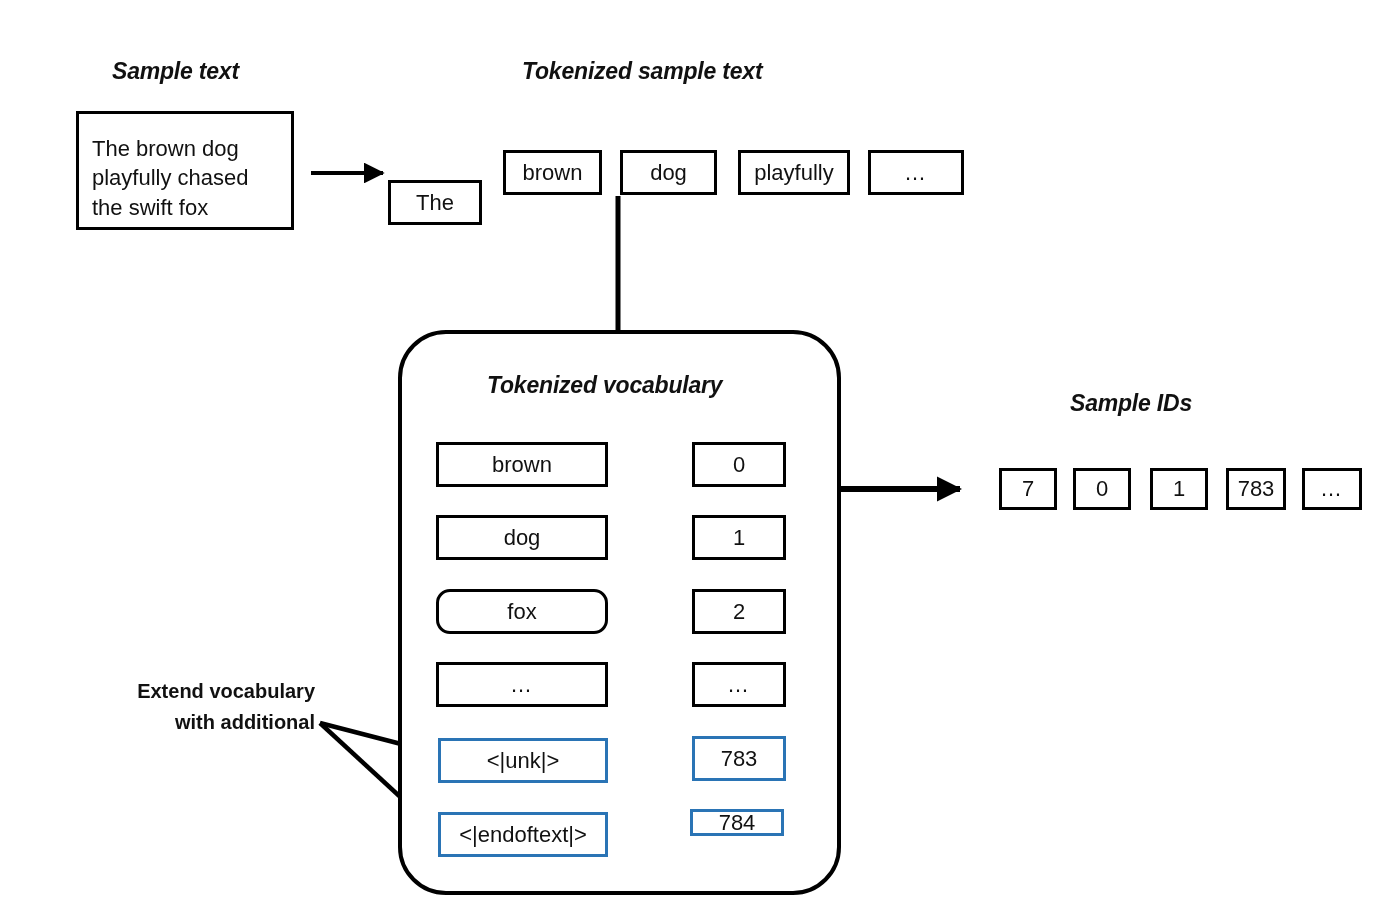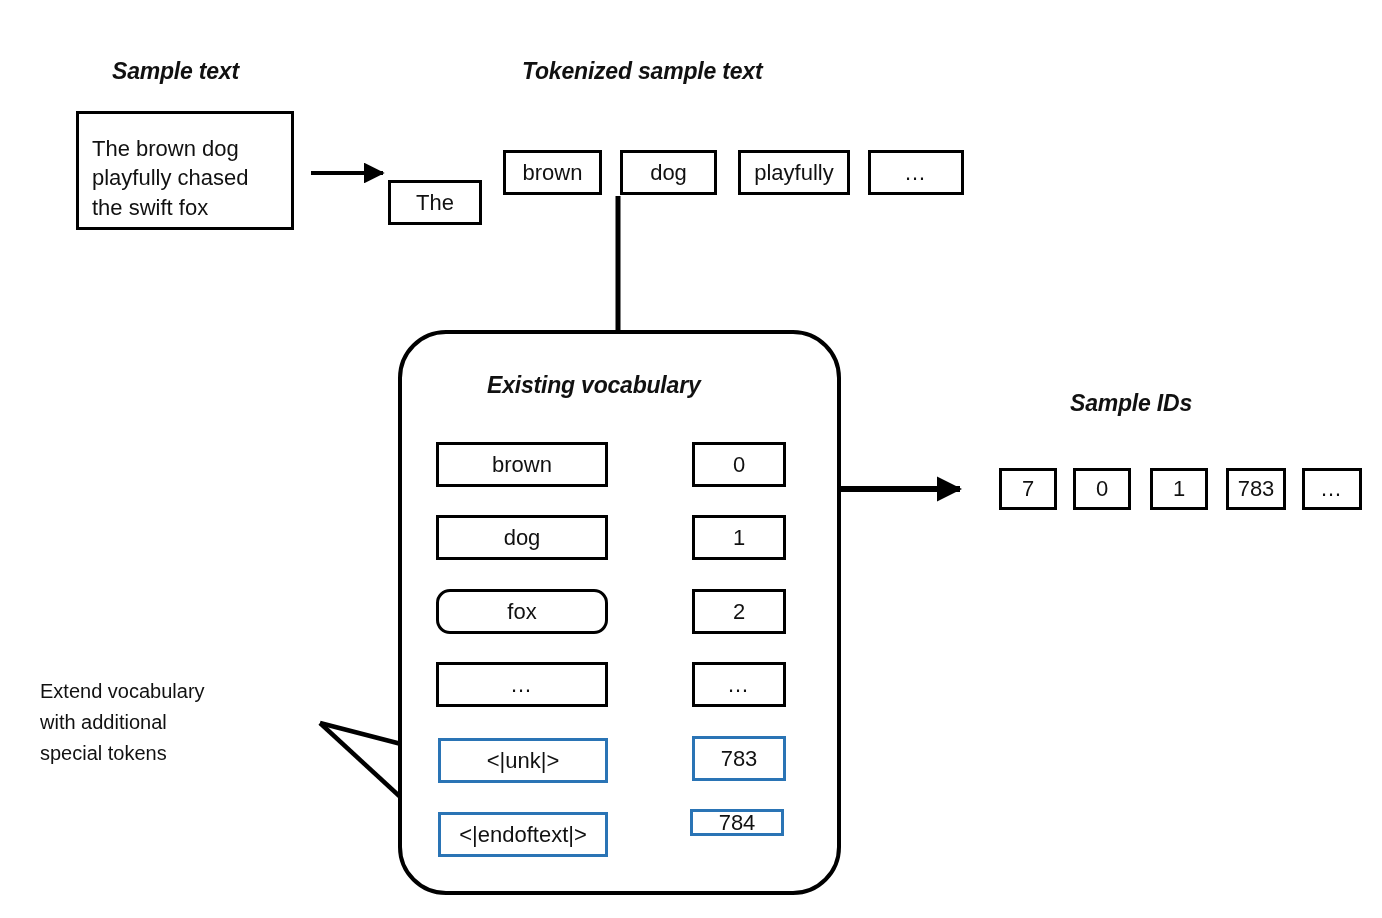--- a/index.html
+++ b/index.html
@@ -21,22 +21,22 @@
   .sample-box{position:absolute;box-sizing:border-box;background:#fff;
               border:3px solid #000;padding:20px 12px 10px 13px;
               font-size:22px;line-height:1.33;color:#111;}
 
   
   .vocab-panel{position:absolute;box-sizing:border-box;background:#fff;
                border:4px solid #000;border-radius:48px;}
   svg.overlay{position:absolute;left:0;top:0;width:1382px;height:918px;
               pointer-events:none;overflow:visible;}
 
-  .callout{position:absolute;font-weight:normal;font-size:20px;line-height:1.55;
-           color:#111;}
+  .callout{position:absolute;font-weight:bold;font-size:20px;line-height:1.55;
+           text-align:right;color:#111;}
 
   .ell{letter-spacing:2px;}
 </style>
 </head>
 <body>
 
 <div class="stage">
 
   <svg class="overlay">
     <defs>
@@ -79,21 +79,21 @@
   <div class="heading" style="left:522px;top:58px;">Tokenized sample text</div>
 
   <div class="box" style="left:388px;top:156px;width:94px;height:45px;margin-top:24px;">The</div>
   <div class="box" style="left:503px;top:150px;width:99px;height:45px;">brown</div>
   <div class="box" style="left:620px;top:150px;width:97px;height:45px;">dog</div>
   <div class="box" style="left:738px;top:150px;width:112px;height:45px;">playfully</div>
   <div class="box ell" style="left:868px;top:150px;width:96px;height:45px;">…</div>
 
   <div class="vocab-panel" style="left:398px;top:330px;width:443px;height:565px;"></div>
 
-  <div class="heading" style="left:487px;top:372px;">Existing vocabulary</div>
+  <div class="heading" style="left:487px;top:372px;">Tokenized vocabulary</div>
 
   <div class="box" style="left:436px;top:442px;width:172px;height:45px;">brown</div>
   <div class="box" style="left:692px;top:442px;width:94px;height:45px;">0</div>
 
   <div class="box" style="left:436px;top:515px;width:172px;height:45px;">dog</div>
   <div class="box" style="left:692px;top:515px;width:94px;height:45px;">1</div>
 
   <div class="box" style="left:436px;top:589px;width:172px;height:45px;border-radius:14px;">fox</div>
   <div class="box" style="left:692px;top:589px;width:94px;height:45px;">2</div>
 
@@ -102,21 +102,20 @@
 
   <div class="box blue" style="left:438px;top:738px;width:170px;height:45px;">&lt;|unk|&gt;</div>
   <div class="box blue" style="left:692px;top:736px;width:94px;height:45px;">783</div>
 
   <div class="box blue" style="left:438px;top:812px;width:170px;height:45px;">&lt;|endoftext|&gt;</div>
   <div class="box blue" style="left:690px;top:809px;width:94px;height:27px;">784</div>
 
   <div class="callout" style="left:40px;top:676px;width:275px;">
     <div>Extend vocabulary</div>
     <div>with additional</div>
-    <div>special tokens</div>
   </div>
 
   <div class="heading" style="left:1070px;top:390px;">Sample IDs</div>
 
   <div class="box" style="left:999px;top:468px;width:58px;height:42px;">7</div>
   <div class="box" style="left:1073px;top:468px;width:58px;height:42px;">0</div>
   <div class="box" style="left:1150px;top:468px;width:58px;height:42px;">1</div>
   <div class="box" style="left:1226px;top:468px;width:60px;height:42px;">783</div>
   <div class="box ell" style="left:1302px;top:468px;width:60px;height:42px;">…</div>
 

